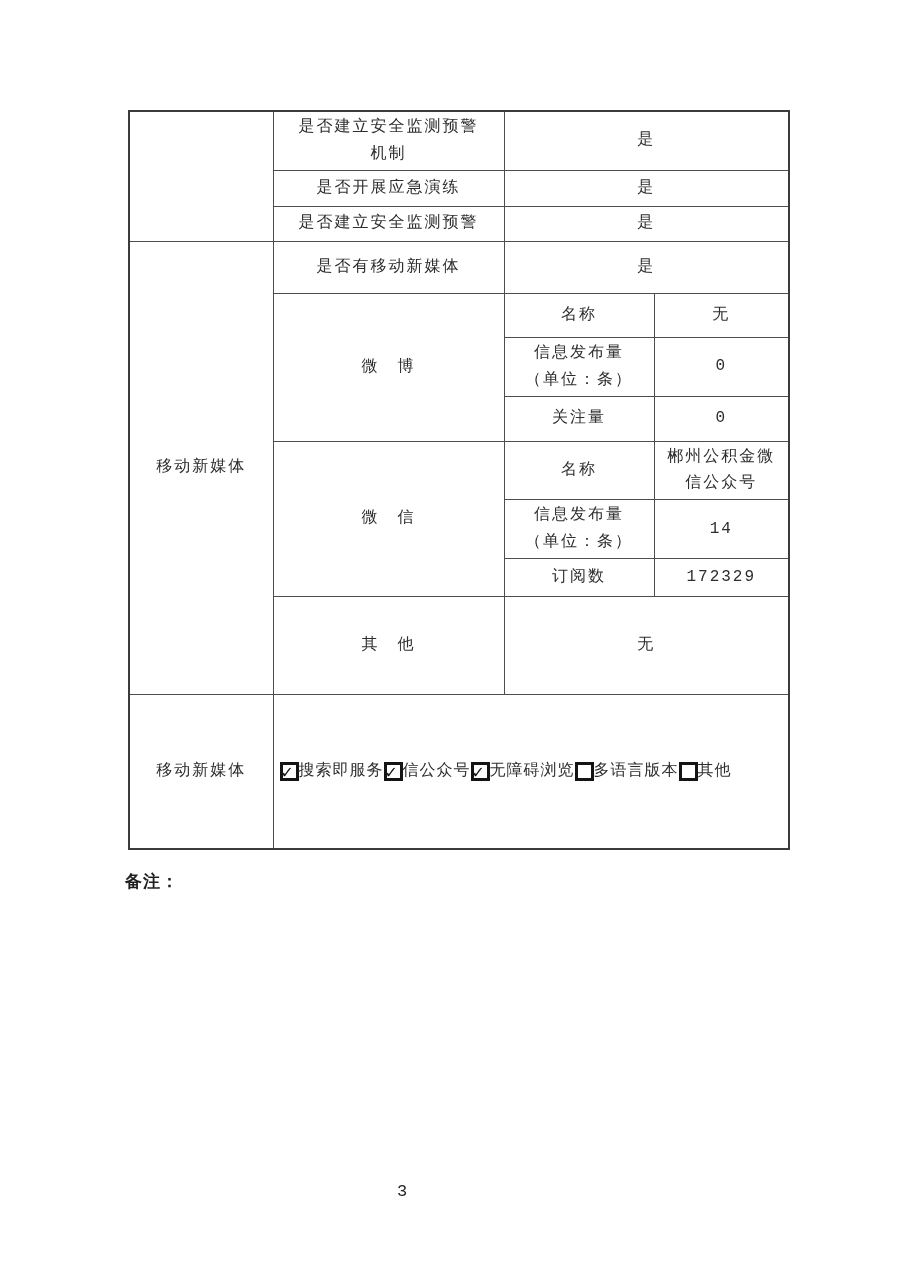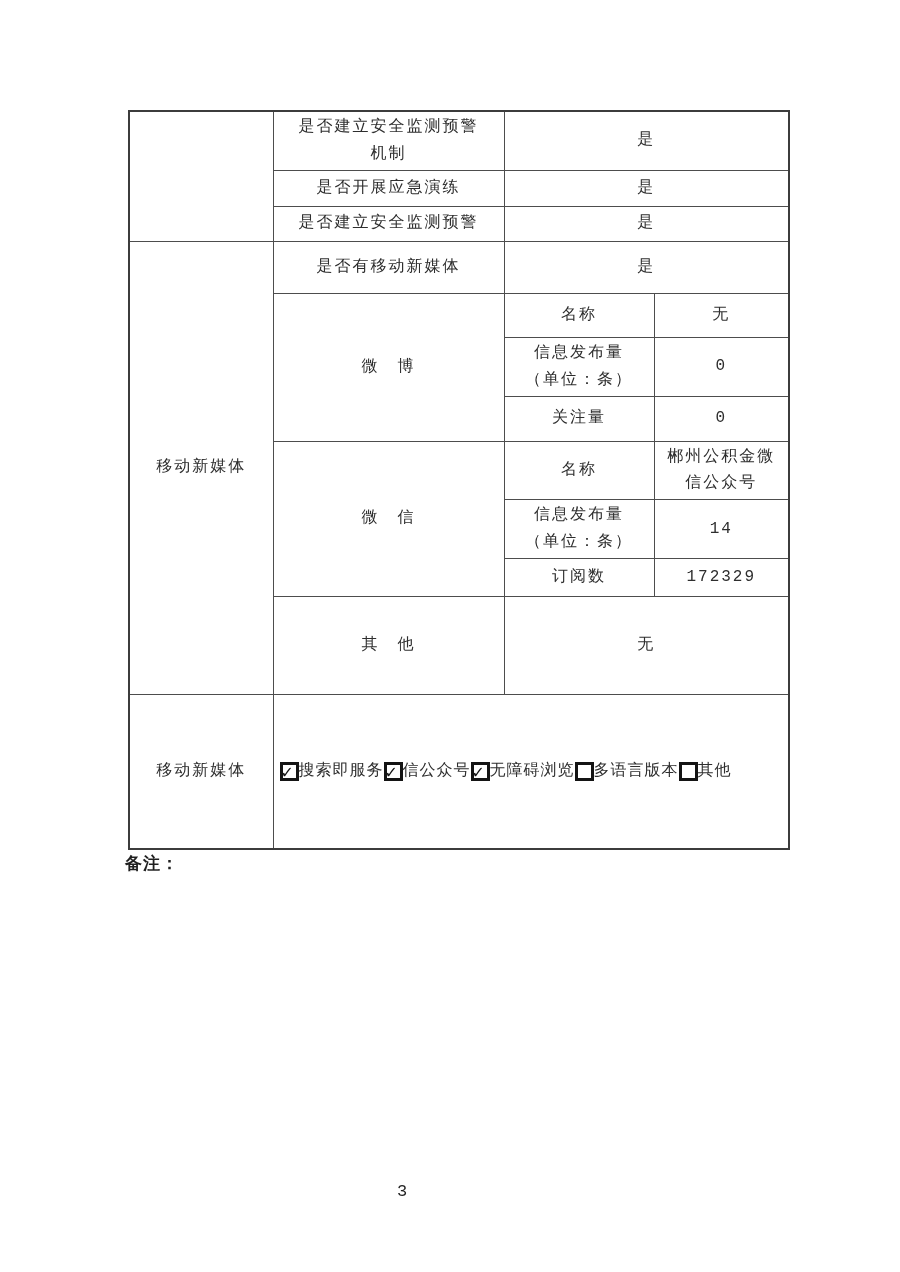--- a/index.html
+++ b/index.html
@@ -63,21 +63,21 @@
     left:-1px;
     top:-7px;
     font-size:18px;
     font-weight:900;
     color:#111111;
     letter-spacing:0;
   }
   .remark{
     position:absolute;
     left:125px;
-    top:852px;
+    top:870px;
     font-size:17px;
     font-weight:bold;
     letter-spacing:1px;
     color:#1f1f1f;
   }
   .pagenum{
     position:absolute;
     top:1182px;
     left:0;
     width:100%;

